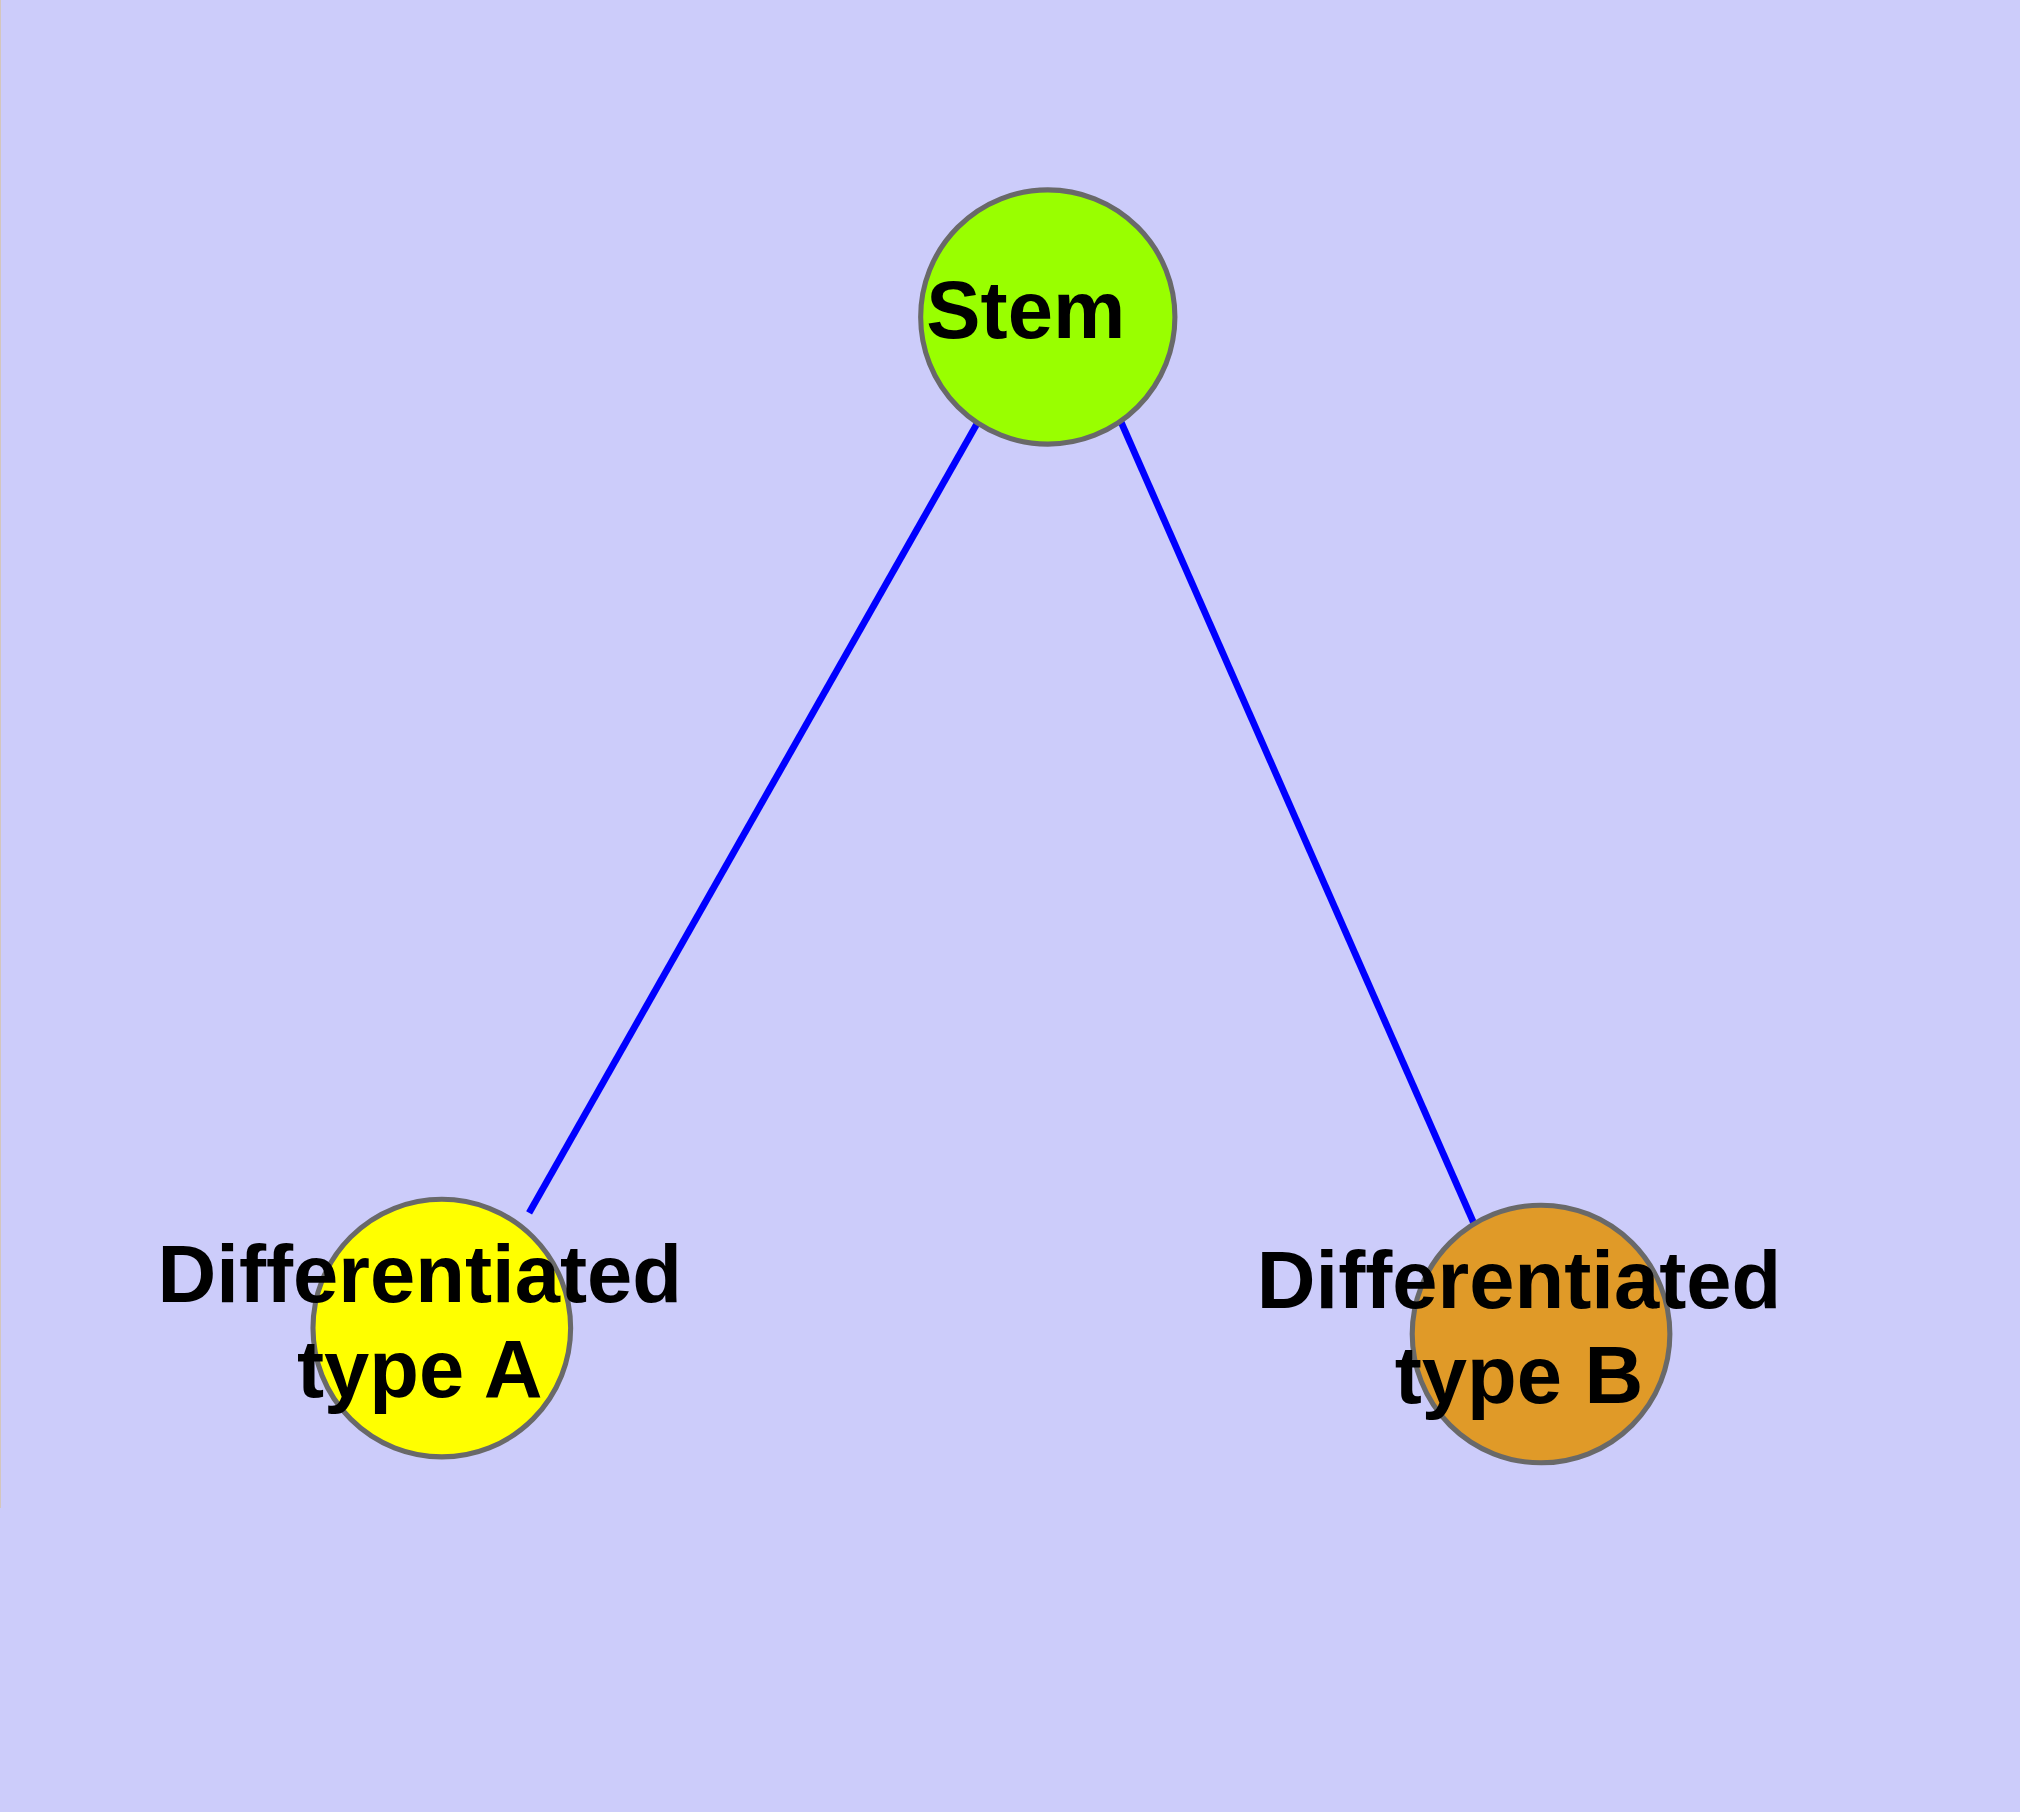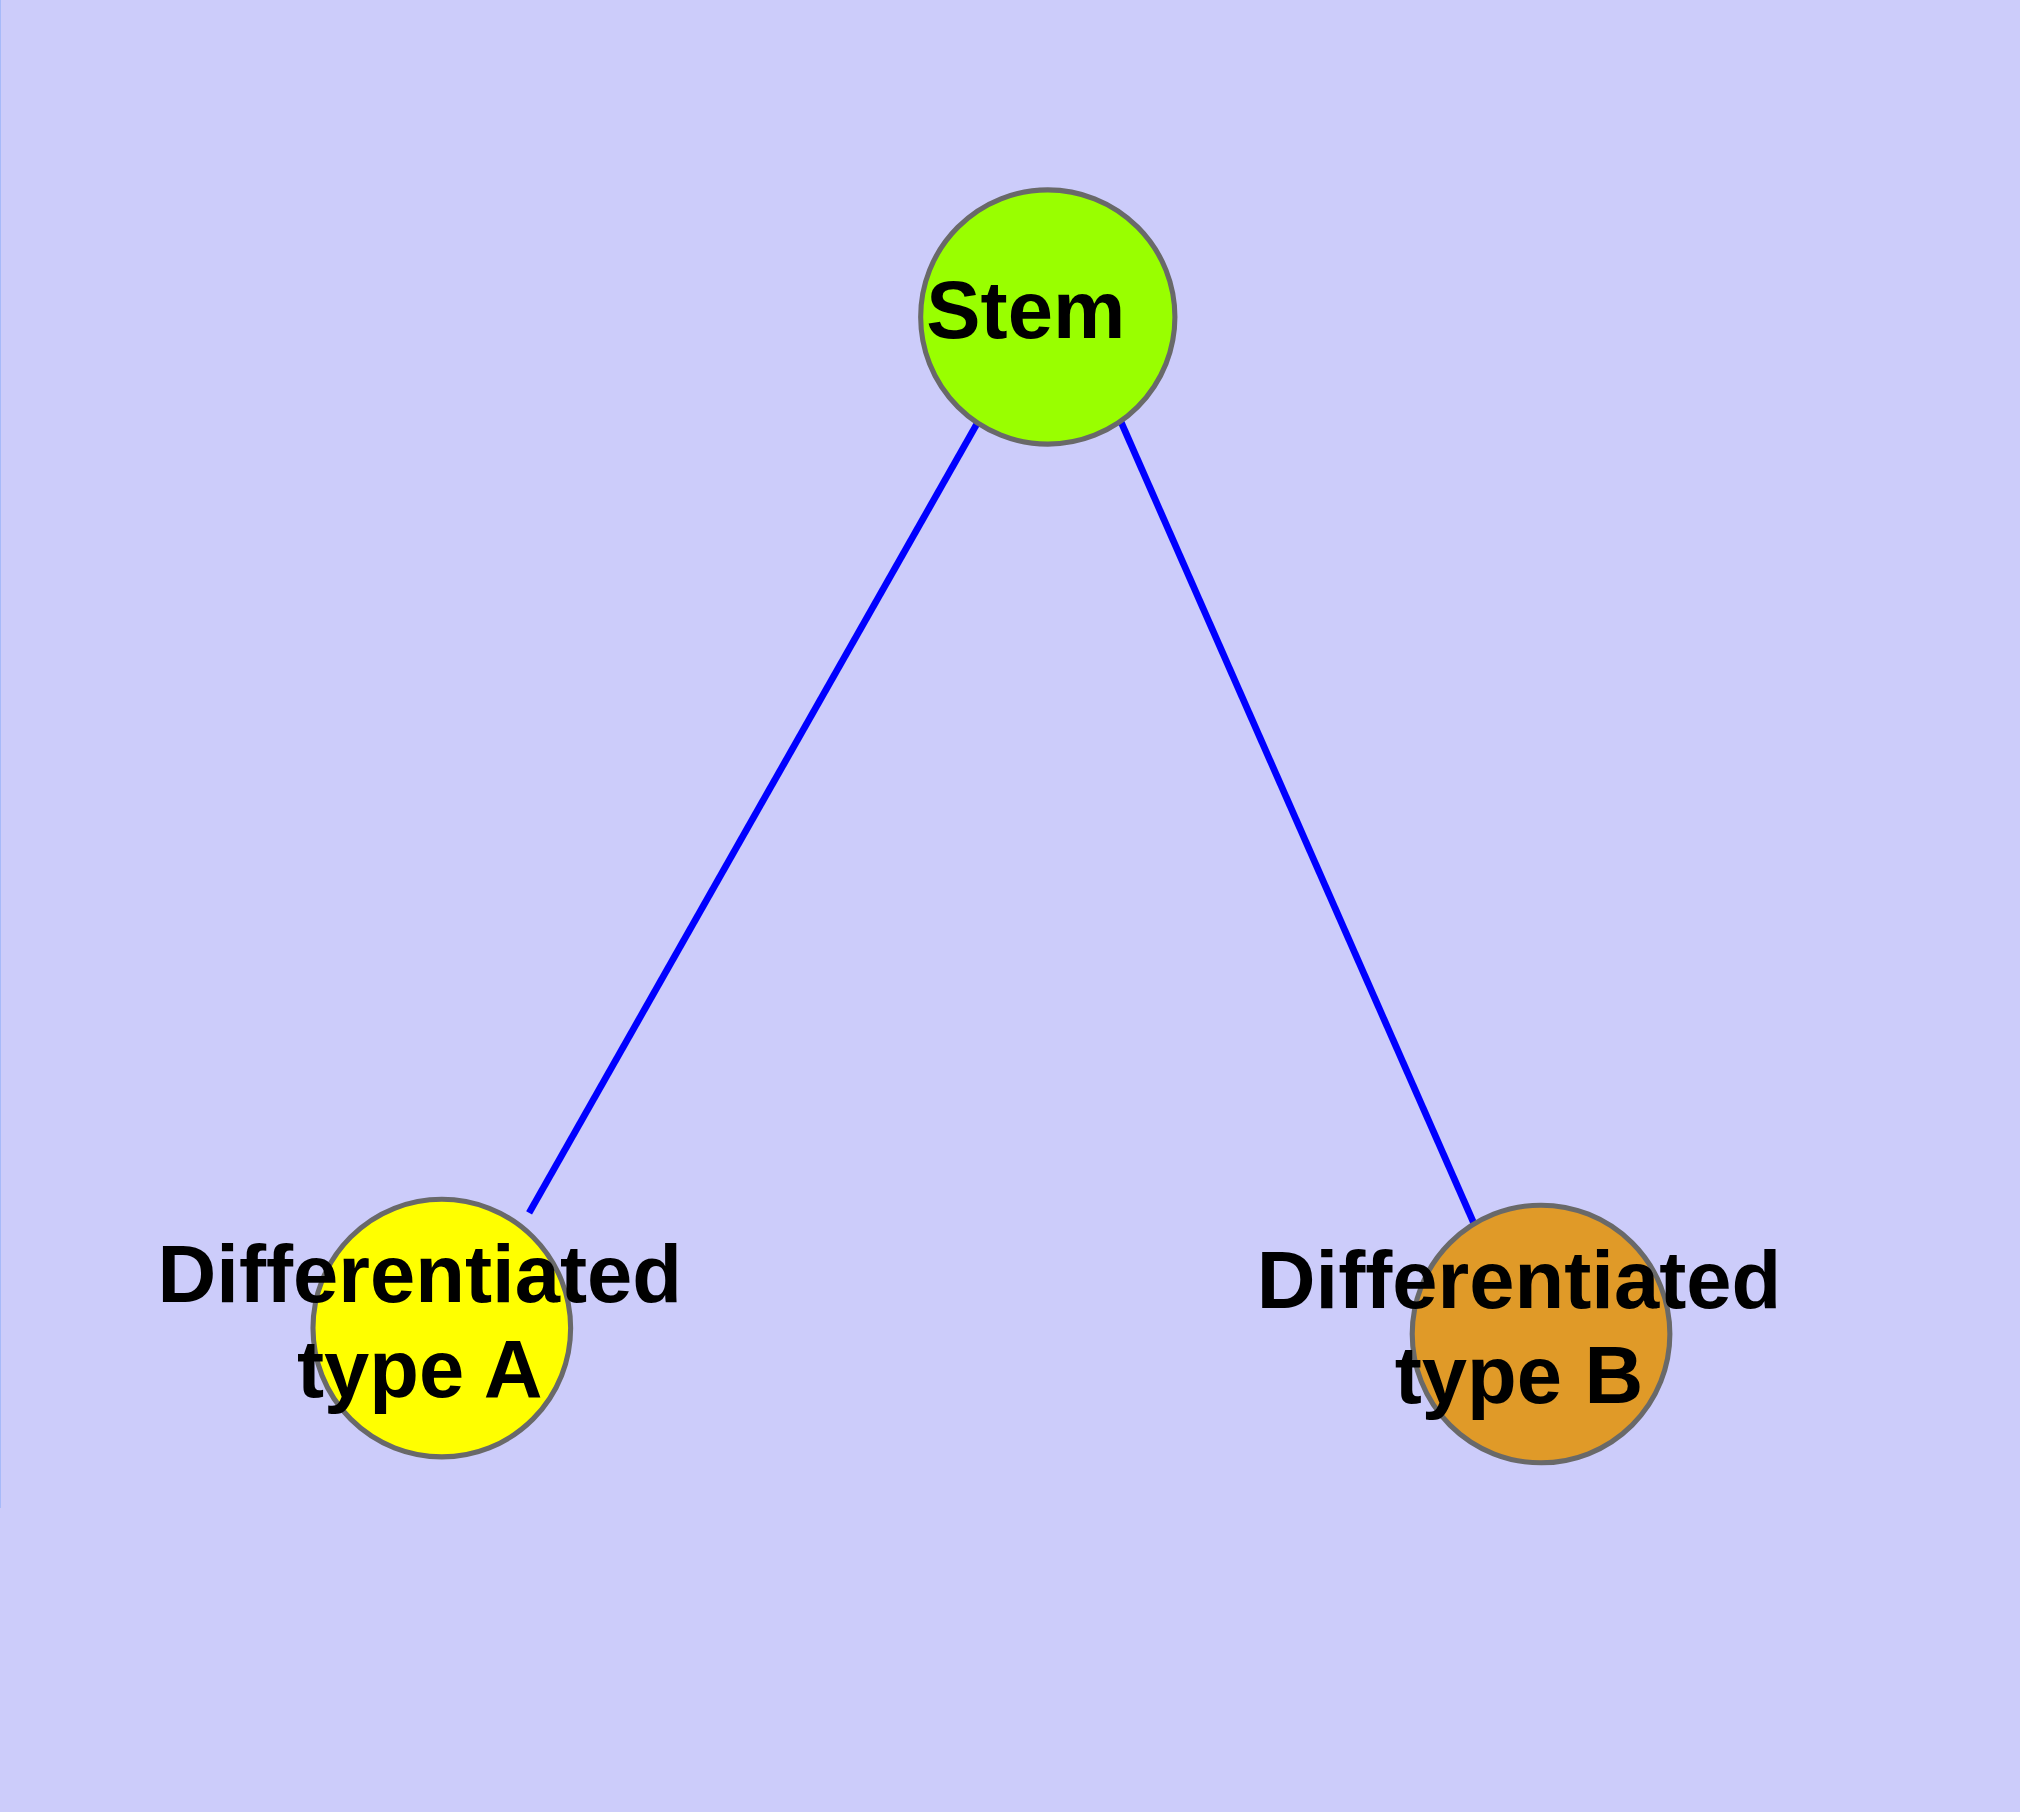--- a/index.html
+++ b/index.html
@@ -31,21 +31,21 @@
     dominant-baseline: middle;
     paint-order: normal;
   }
   .edge-line {
     stroke-linecap: butt;
   }
 </style>
 </head>
 <body>
 
-<div id="canvas" style="width: 2021px; height: 1508px; background: #3b82f6;">
+<div id="canvas" style="width: 2021px; height: 1508px; background: #eab308;">
   <svg id="graph-svg" viewBox="0 0 2384 2138" style="width: 2021px; height: 1812px;">
 
     <rect x="0" y="0" width="2384" height="2138" fill="#ccccfa"></rect>
 
     <g>
       <line class="edge-line" x1="1153" y1="499" x2="624" y2="1431" stroke="#0000ff" stroke-width="8"></line>
       <line class="edge-line" x1="1322" y1="497" x2="1739" y2="1444" stroke="#0000ff" stroke-width="8"></line>
     </g>
 
     <g>

